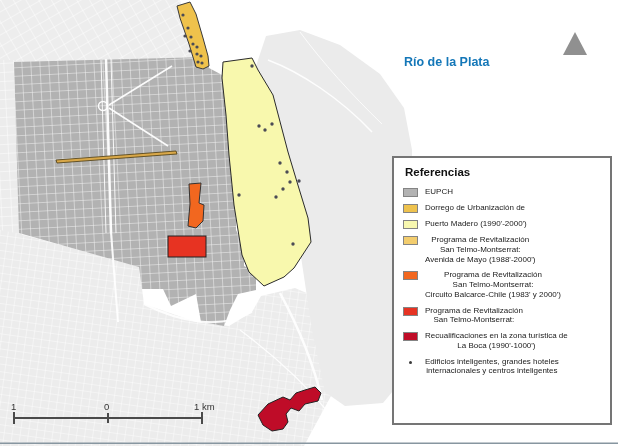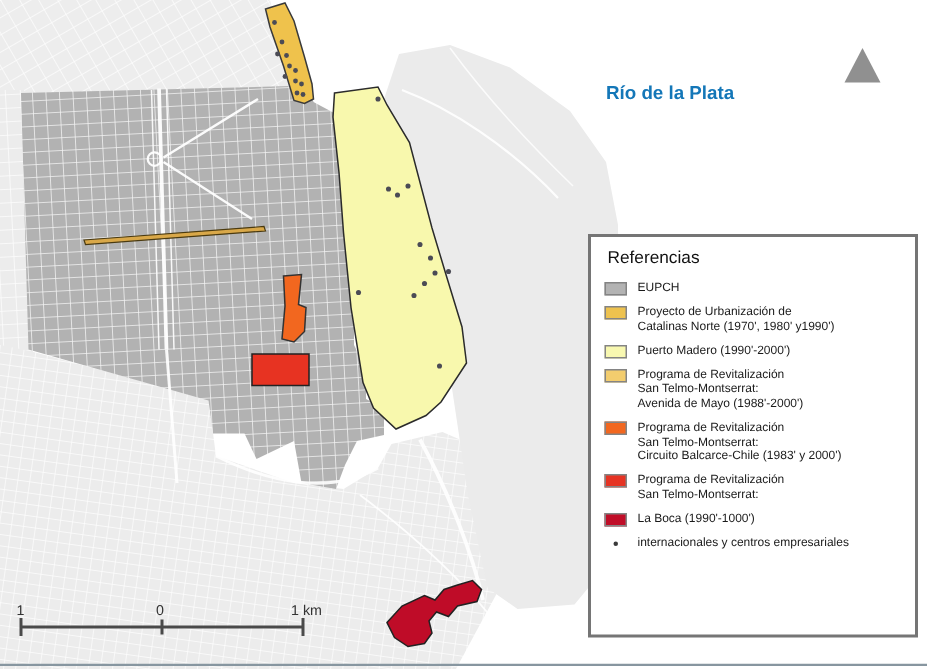--- a/index.html
+++ b/index.html
@@ -7,29 +7,29 @@
     position:relative;width:618px;height:446px;background:#ffffff;
     font-family:"Liberation Sans",sans-serif;overflow:hidden;
   }
   .stage svg{position:absolute;left:0;top:0;}
   .legend{
     position:absolute;left:392px;top:156px;width:220px;height:269px;
     background:#ffffff;border:2px solid #757575;box-sizing:border-box;
     padding:8px 8px 6px 9px;
   }
   .legend-title{
-    font-size:11.5px;font-weight:normal;color:#111;margin:0 0 9px 2px;
+    font-size:11.5px;font-weight:bold;color:#111;margin:0 0 9px 2px;
     font-family:"Liberation Sans",sans-serif;
   }
   .legend-item{display:flex;gap:7px;align-items:flex-start;margin-bottom:6px;}
   .swatch{width:15px;height:9px;border:1px solid #848484;flex:0 0 auto;margin-top:1px;box-sizing:border-box;}
   .dot-marker{width:15px;height:9px;flex:0 0 auto;display:flex;align-items:center;justify-content:center;margin-top:1px;}
   .dot-marker::before{content:"";width:3px;height:3px;border-radius:50%;background:#3a3a3a;}
   .legend-text{font-size:8px;line-height:1.22;color:#1a1a1a;}
-  .legend-text div{white-space:nowrap;}
+  .legend-text div{white-space:nowrap;text-align:center;}
 </style>
 </head>
 <body>
 
 <div class="stage">
 
   <svg width="618" height="446" viewBox="0 0 618 446">
     <defs>
       <pattern id="pGrayGrid" width="9" height="8.5" patternUnits="userSpaceOnUse" patternTransform="rotate(-3)">
         <rect width="9" height="8.5" fill="#b2b2b2"></rect>
@@ -137,22 +137,21 @@
     <div class="legend-item">
       <div class="swatch" style="background: rgb(179, 179, 179);"></div>
       <div class="legend-text">
         <div>EUPCH</div>
       </div>
     </div>
 
     <div class="legend-item">
       <div class="swatch" style="background: rgb(238, 194, 78);"></div>
       <div class="legend-text">
-        <div>Proyecto de Urbanización de</div>
-        <div>Catalinas Norte (1970', 1980' y1990')</div>
+        <div>Dorrego de Urbanización de</div>
       </div>
     </div>
 
     <div class="legend-item">
       <div class="swatch" style="background: rgb(248, 248, 176);"></div>
       <div class="legend-text">
         <div>Puerto Madero (1990'-2000')</div>
       </div>
     </div>
 
@@ -178,24 +177,26 @@
       <div class="swatch" style="background: rgb(230, 51, 35);"></div>
       <div class="legend-text">
         <div>Programa de Revitalización</div>
         <div>San Telmo-Montserrat:</div>
       </div>
     </div>
 
     <div class="legend-item">
       <div class="swatch" style="background: rgb(192, 13, 40);"></div>
       <div class="legend-text">
+        <div>Recualificaciones en la zona turística de</div>
         <div>La Boca (1990'-1000')</div>
       </div>
     </div>
 
     <div class="legend-item">
       <div class="dot-marker"></div>
       <div class="legend-text">
-        <div>internacionales y centros empresariales</div>
+        <div>Edificios inteligentes, grandes hoteles</div>
+        <div>internacionales y centros inteligentes</div>
       </div>
     </div>
   </div>
 </div>
 
 </body></html>

